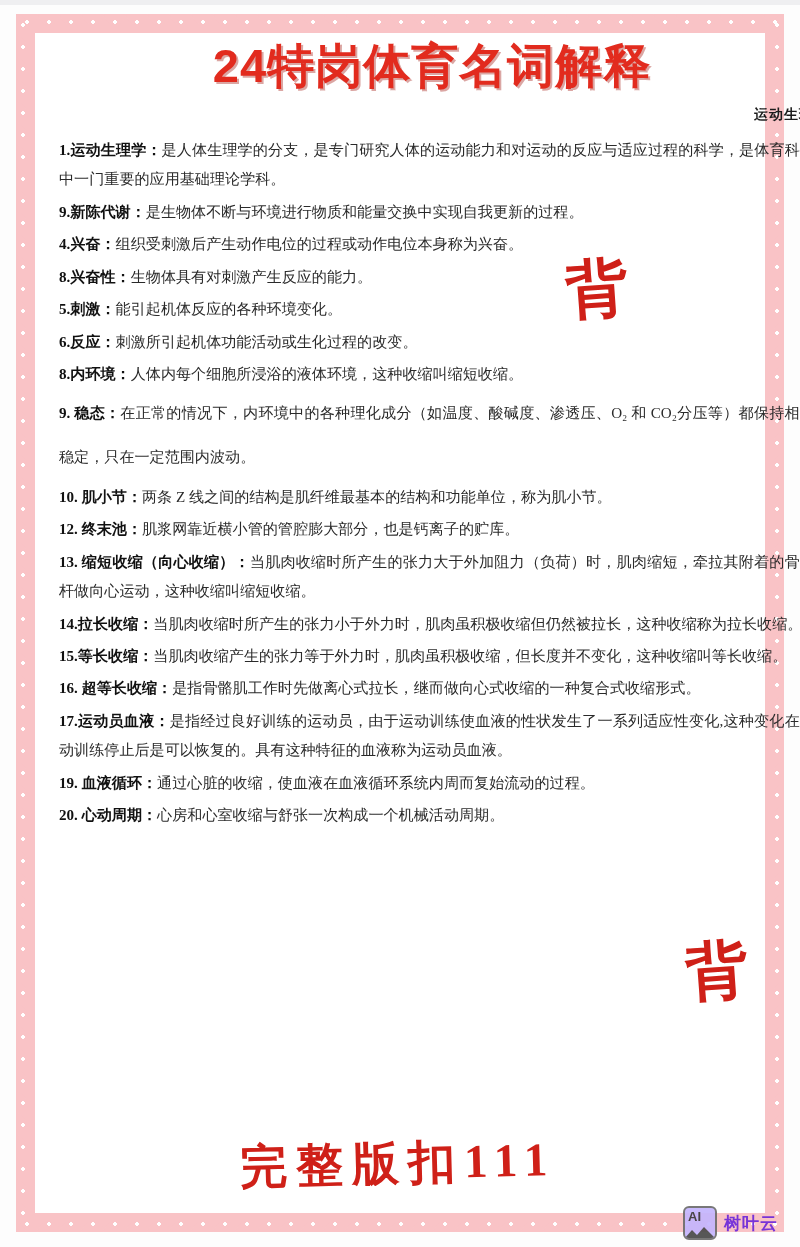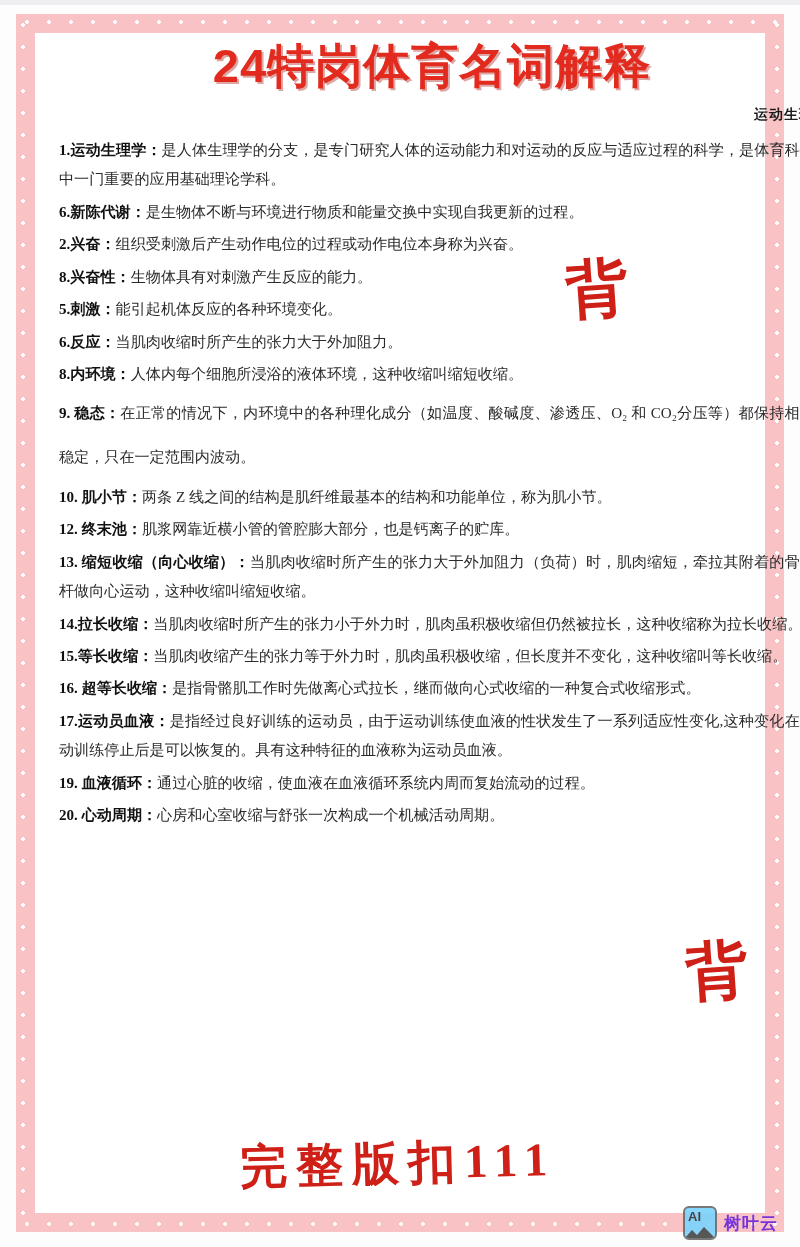--- a/index.html
+++ b/index.html
@@ -190,21 +190,21 @@
     bottom: 7px;
     display: flex;
     align-items: center;
     gap: 7px;
     opacity: 0.92;
   }
   .wm-badge {
     width: 30px;
     height: 30px;
     border-radius: 6px;
-    background: #7dd3fc;
+    background: #c4b5fd;
     border: 2.5px solid #6d6d6d;
     position: relative;
     overflow: hidden;
     display: flex;
     align-items: flex-start;
     justify-content: flex-start;
   }
   .wm-ai {
     position: absolute;
     left: 3px;
@@ -251,33 +251,33 @@
   <div class="content">
 
     <h1 class="doc-title">24特岗体育名词解释</h1>
     <h2 class="doc-subtitle">运动生理学</h2>
 
     <div class="terms">
       <p class="term">
         <span class="label">1.运动生理学：</span><span class="body">是人体生理学的分支，是专门研究人体的运动能力和对运动的反应与适应过程的科学，是体育科学中一门重要的应用基础理论学科。</span>
       </p>
       <p class="term">
-        <span class="label">6.新陈代谢：</span><span class="body">是生物体不断与环境进行物质和能量交换中实现自我更新的过程。</span>
-      </p>
-      <p class="term">
-        <span class="label">2.兴奋：</span><span class="body">组织受刺激后产生动作电位的过程或动作电位本身称为兴奋。</span>
+        <span class="label">9.新陈代谢：</span><span class="body">是生物体不断与环境进行物质和能量交换中实现自我更新的过程。</span>
+      </p>
+      <p class="term">
+        <span class="label">4.兴奋：</span><span class="body">组织受刺激后产生动作电位的过程或动作电位本身称为兴奋。</span>
       </p>
       <p class="term">
         <span class="label">8.兴奋性：</span><span class="body">生物体具有对刺激产生反应的能力。</span>
       </p>
       <p class="term">
         <span class="label">5.刺激：</span><span class="body">能引起机体反应的各种环境变化。</span>
       </p>
       <p class="term">
-        <span class="label">6.反应：</span><span class="body">当肌肉收缩时所产生的张力大于外加阻力。</span>
+        <span class="label">6.反应：</span><span class="body">刺激所引起机体功能活动或生化过程的改变。</span>
       </p>
       <p class="term">
         <span class="label">8.内环境：</span><span class="body">人体内每个细胞所浸浴的液体环境，这种收缩叫缩短收缩。</span>
       </p>
       <p class="term spaced">
         <span class="label">9. 稳态：</span><span class="body">在正常的情况下，内环境中的各种理化成分（如温度、酸碱度、渗透压、O₂ 和 CO₂分压等）都保持相对稳定，只在一定范围内波动。</span>
       </p>
       <p class="term">
         <span class="label">10. 肌小节：</span><span class="body">两条 Z 线之间的结构是肌纤维最基本的结构和功能单位，称为肌小节。</span>
       </p>

